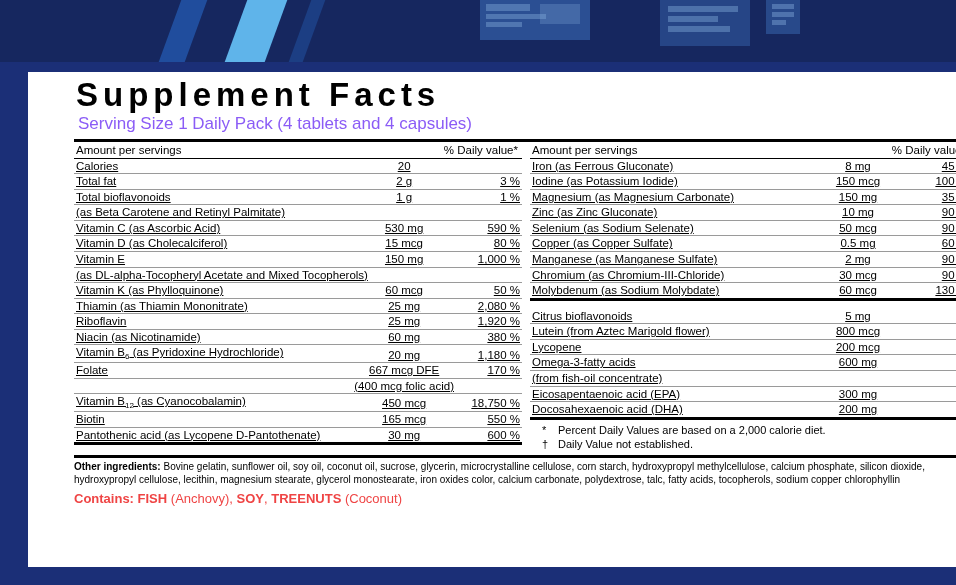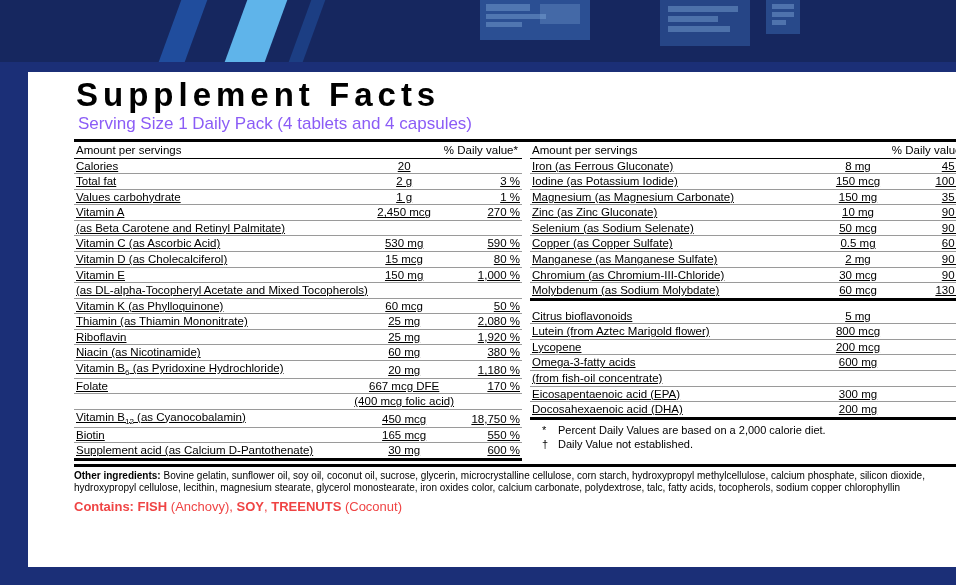--- a/index.html
+++ b/index.html
@@ -197,28 +197,23 @@
                 <td class="name">Calories</td>
                 <td class="amt">20</td>
                 <td class="dv"></td>
               </tr>
               <tr>
                 <td class="name">Total fat</td>
                 <td class="amt">2 g</td>
                 <td class="dv">3 %</td>
               </tr>
               <tr>
-                <td class="name">Values carbohydrate</td>
+                <td class="name">Total bioflavonoids</td>
                 <td class="amt">1 g</td>
                 <td class="dv">1 %</td>
-              </tr>
-              <tr>
-                <td class="name">Vitamin A</td>
-                <td class="amt">2,450 mcg</td>
-                <td class="dv">270 %</td>
               </tr>
               <tr>
                 <td class="name indent1" colspan="3">(as Beta Carotene and Retinyl Palmitate)</td>
               </tr>
               <tr>
                 <td class="name">Vitamin C (as Ascorbic Acid)</td>
                 <td class="amt">530 mg</td>
                 <td class="dv">590 %</td>
               </tr>
               <tr>
@@ -273,21 +268,21 @@
                 <td class="name">Vitamin B<sub>12</sub> (as Cyanocobalamin)</td>
                 <td class="amt">450 mcg</td>
                 <td class="dv">18,750 %</td>
               </tr>
               <tr>
                 <td class="name">Biotin</td>
                 <td class="amt">165 mcg</td>
                 <td class="dv">550 %</td>
               </tr>
               <tr class="thick">
-                <td class="name">Supplement acid (as Calcium D-Pantothenate)</td>
+                <td class="name">Pantothenic acid (as Lycopene D-Pantothenate)</td>
                 <td class="amt">30 mg</td>
                 <td class="dv">600 %</td>
               </tr>
             </tbody>
         </table>
       </div>
 
       <div class="col right">
         <div class="hdr">
           <span>Amount per servings</span>

